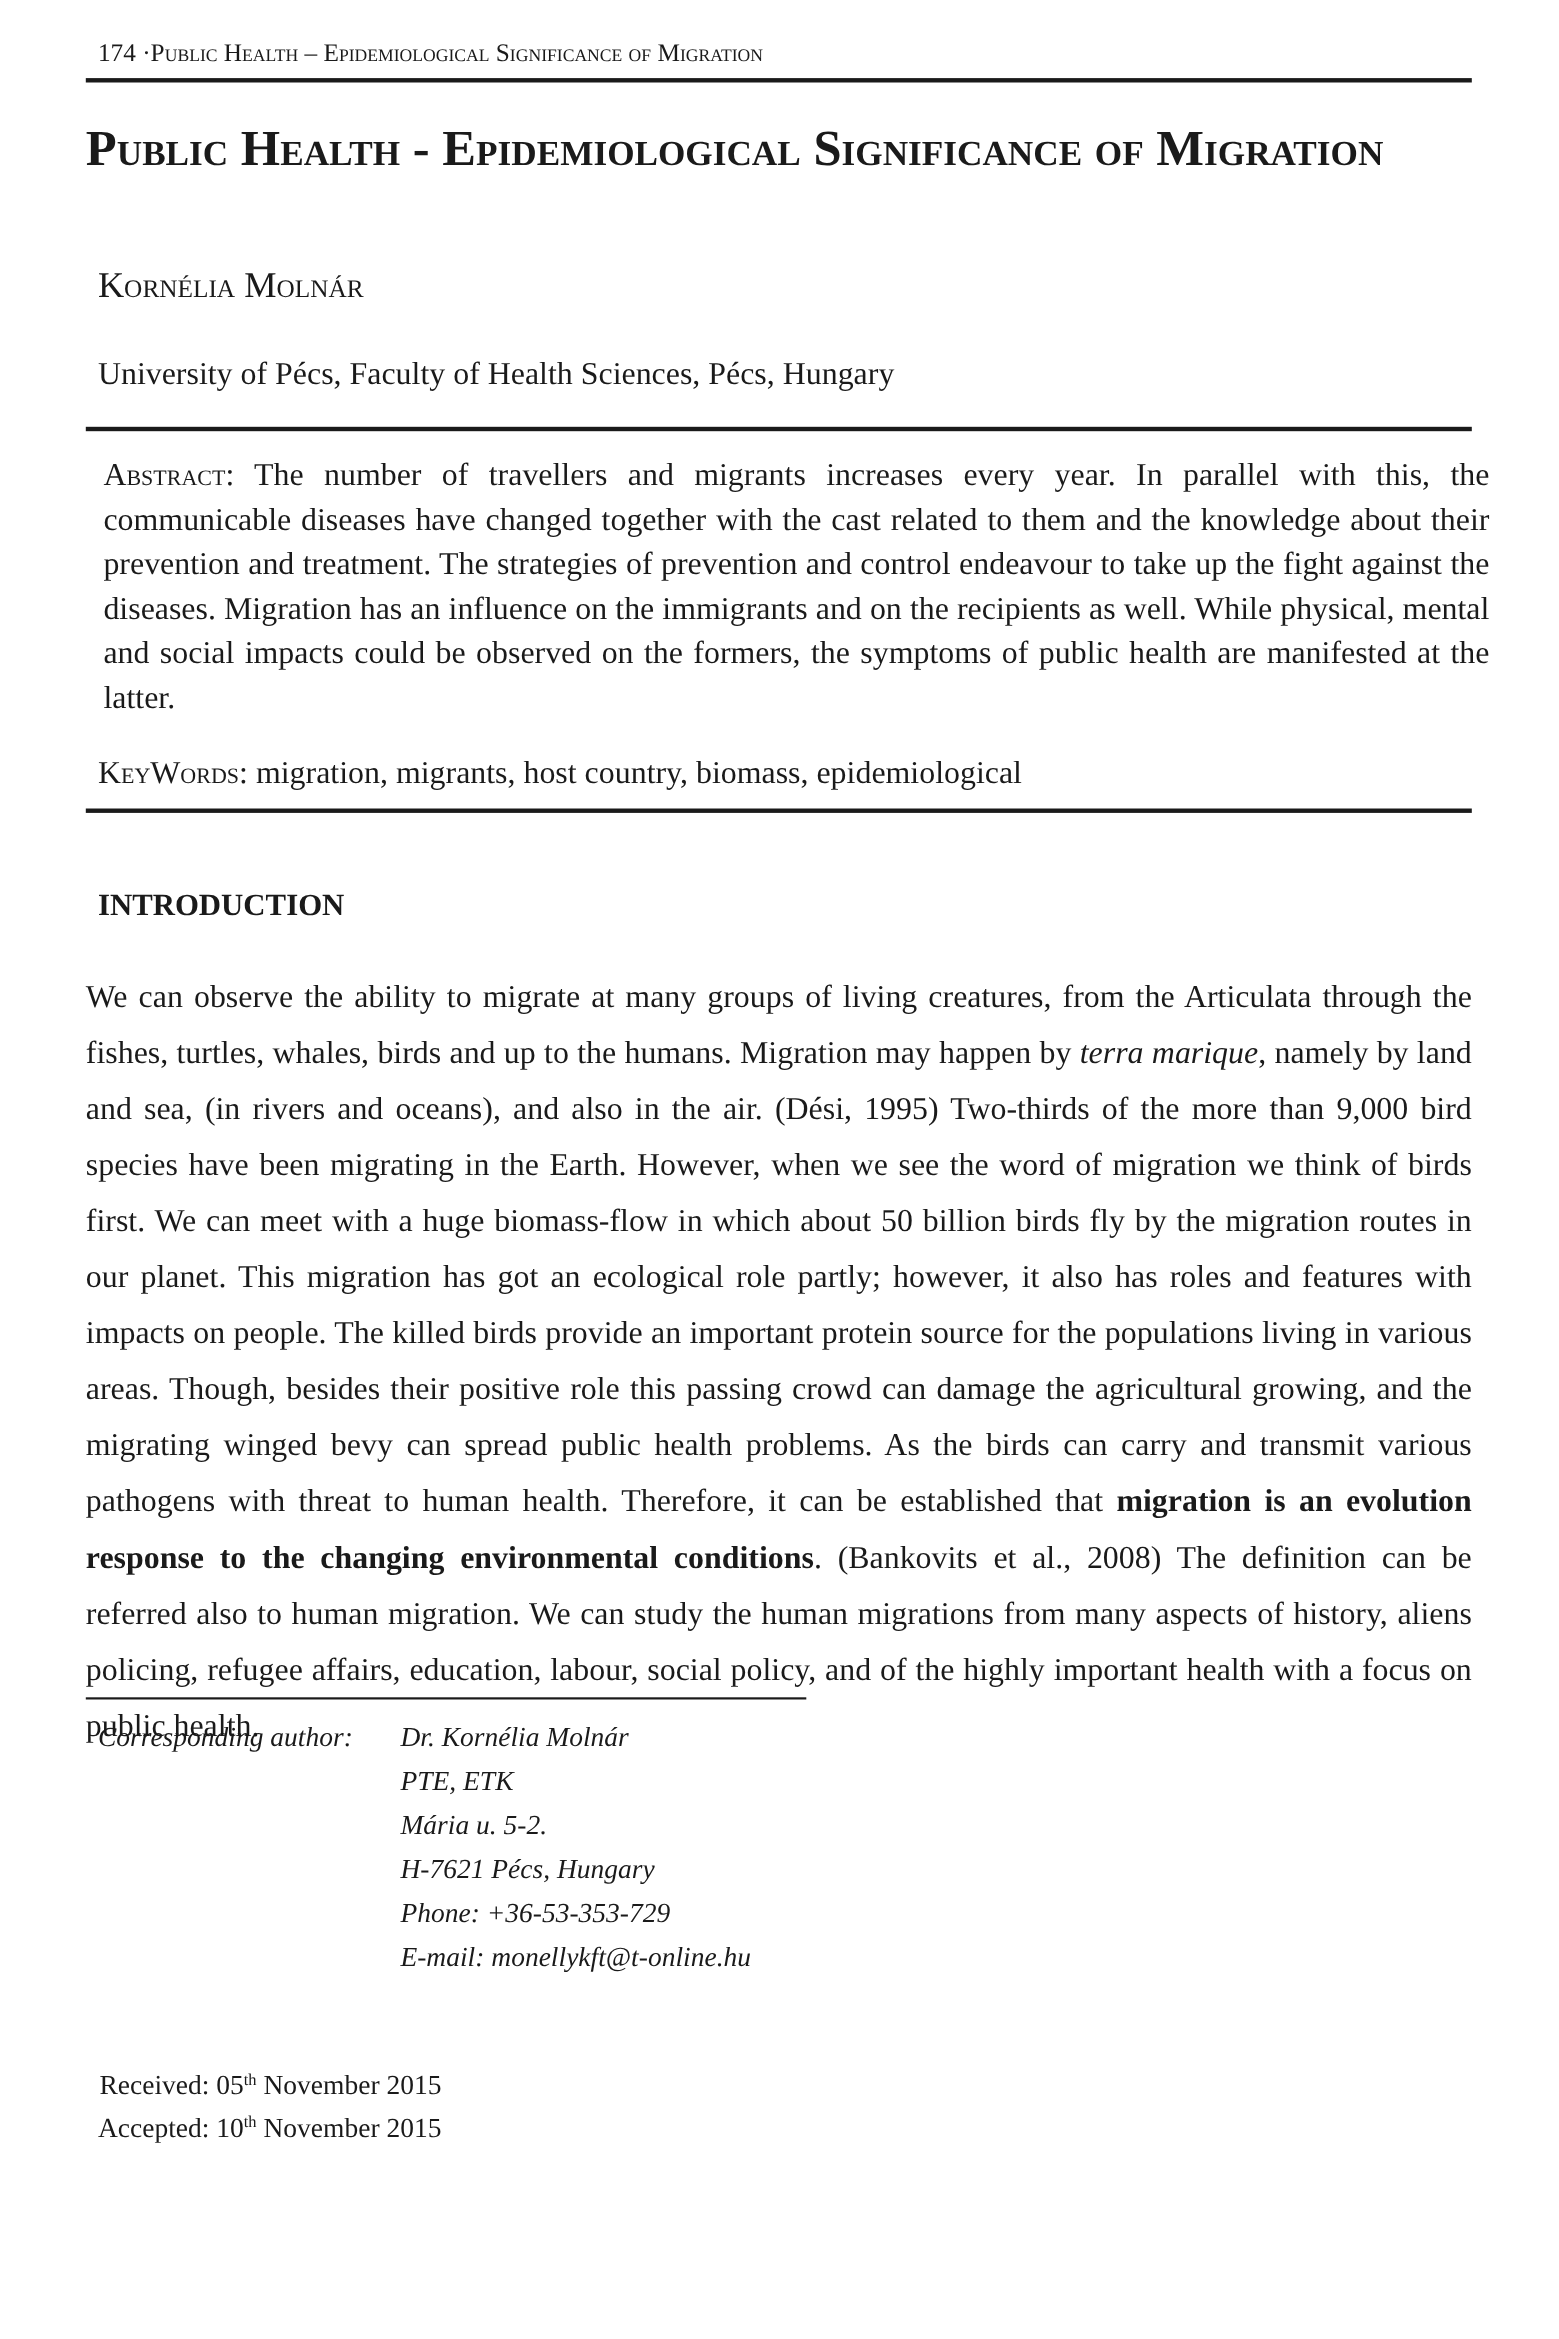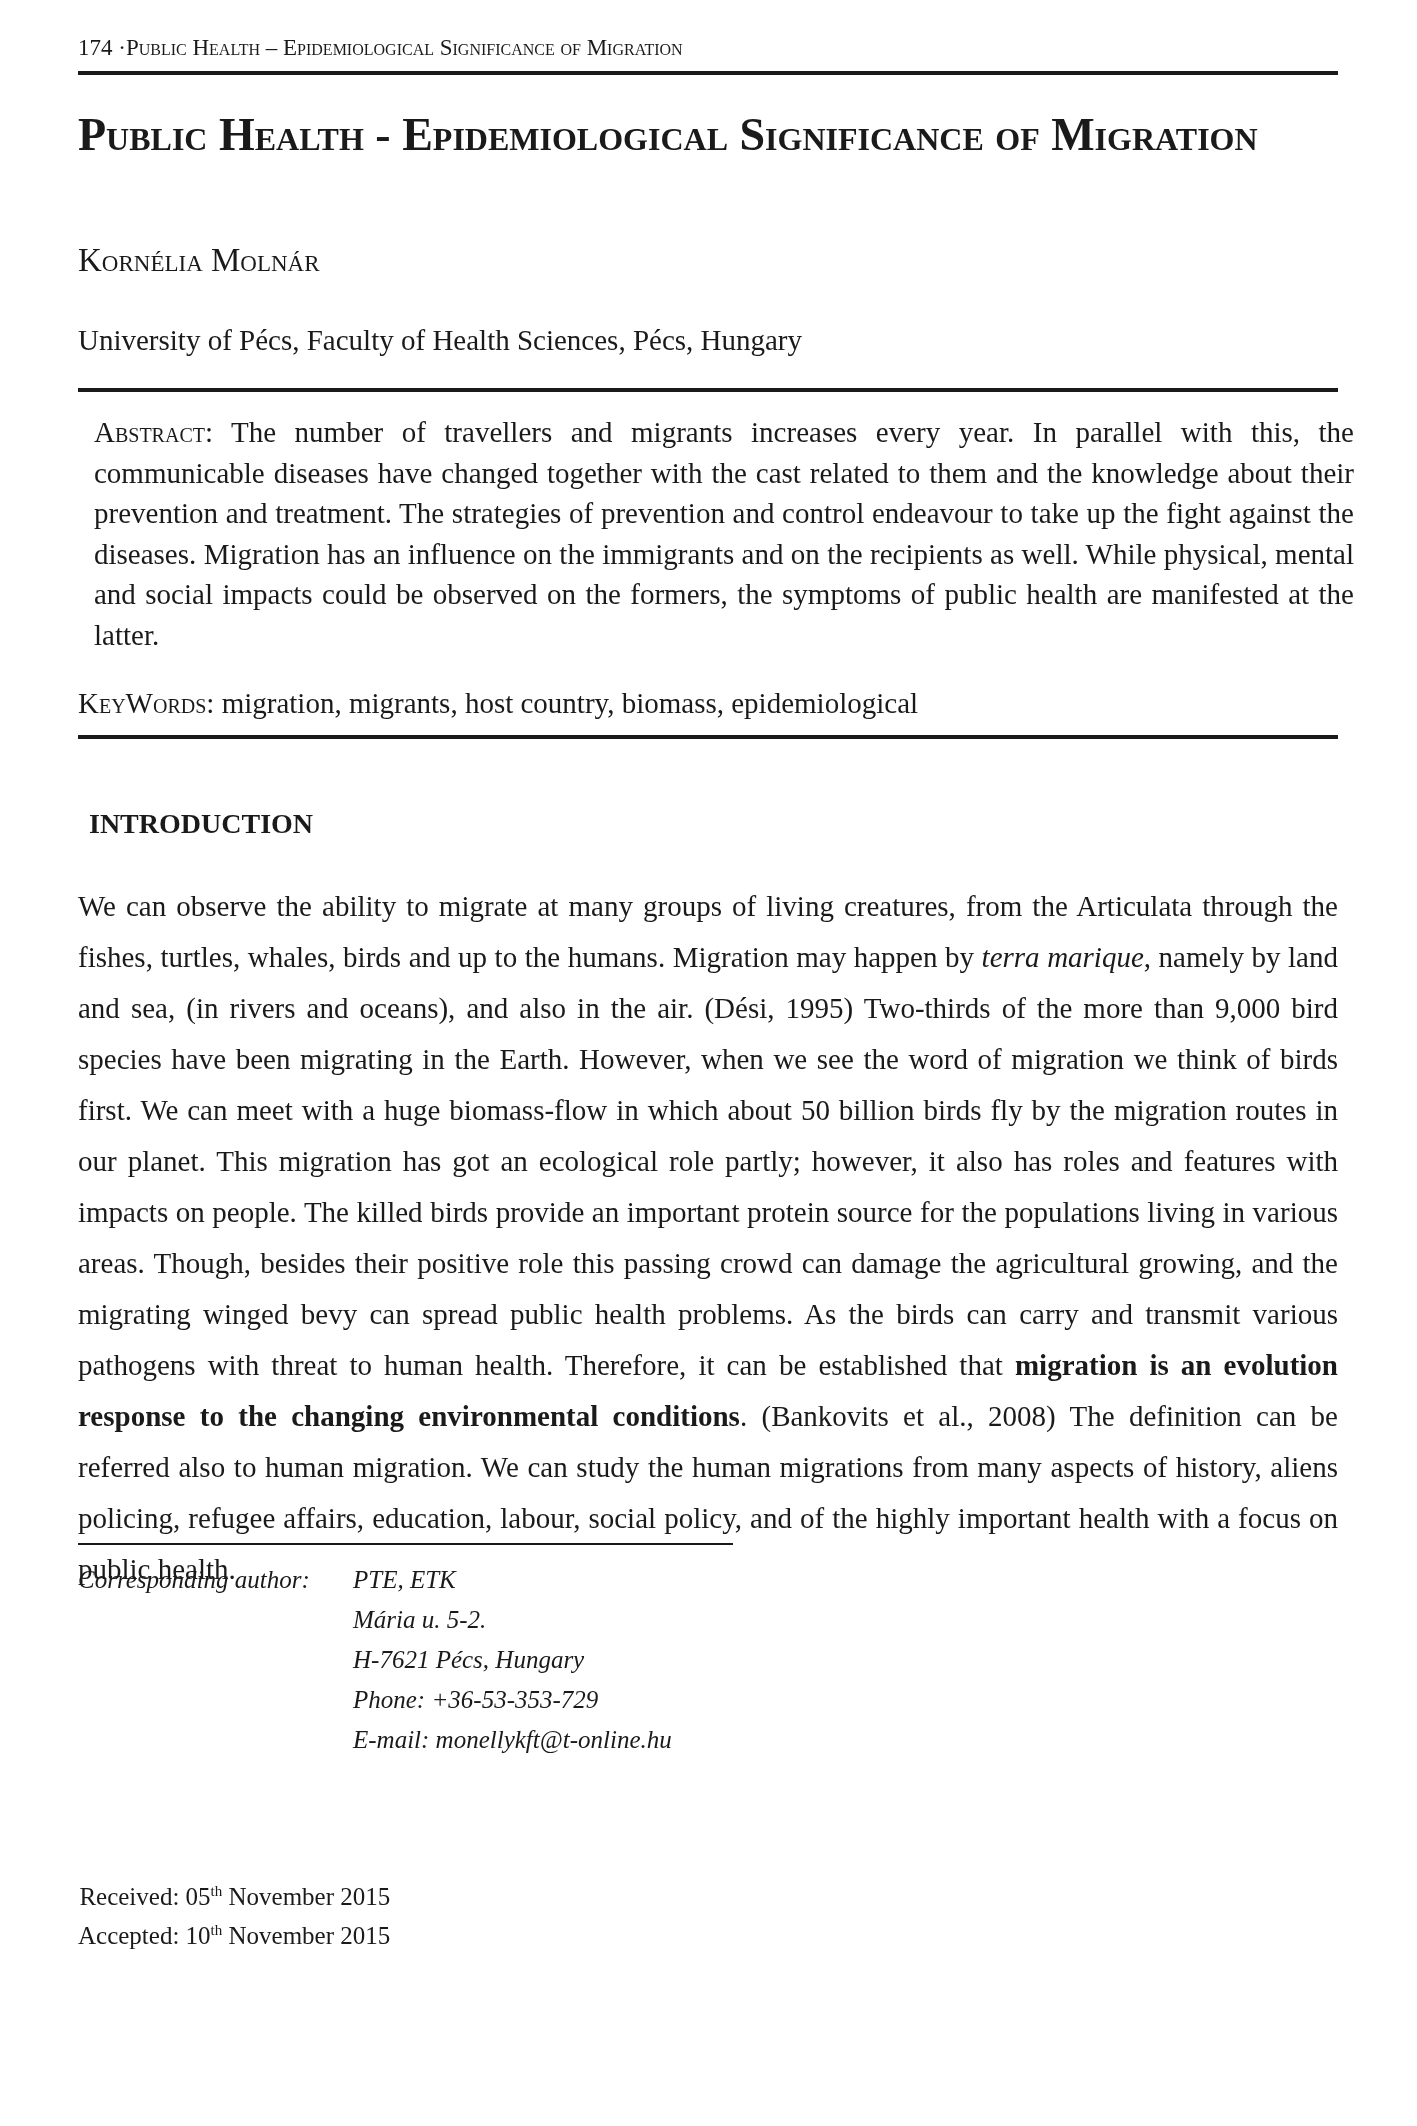--- a/index.html
+++ b/index.html
@@ -1,18 +1,18 @@
 <!DOCTYPE html>
 <html><head>
 <meta charset="utf-8">
 <style>
   html, body { margin: 0; padding: 0; background: #ffffff; }
   body { width: 1417px; height: 2126px; position: relative; overflow: hidden;
          font-family: "Liberation Serif", "DejaVu Serif", serif; color: #1a1a1a; }
-  .abs { position: absolute; }
+  .abs { position: absolute; margin-left: 11px; }
   .running-head { left: 78px; top: 34px; font-size: 23px; line-height: 28px; white-space: nowrap; }
   .sc { font-variant: small-caps; }
   .rule { position: absolute; left: 78px; width: 1260px; background: #1a1a1a; }
   .rule-head { top: 71px; height: 4px; }
   .title { left: 78px; top: 112px; width: 1260px; font-size: 46px; line-height: 46px;
            font-weight: bold; font-variant: small-caps; margin: 0; }
   .author { left: 78px; top: 242px; font-size: 33px; line-height: 36px; font-variant: small-caps; white-space: nowrap; }
   .affil { left: 78px; top: 323px; font-size: 29px; line-height: 34px; white-space: nowrap; }
   .rule-abs-top { top: 388px; height: 4px; }
   .abstract { left: 78px; top: 396px; width: 1260px; font-size: 29px; line-height: 40.5px;
@@ -47,20 +47,21 @@
 
 <div class="abs keywords"><span class="sc">KeyWords</span>: <span>migration, migrants, host country, biomass, epidemiological</span></div>
 <div class="rule rule-kw"></div>
 
 <h2 class="abs heading">INTRODUCTION</h2>
 <p class="abs intro"><span>We can observe the ability to migrate at many groups of living creatures, from the Articulata through the fishes, turtles, whales, birds and up to the humans. Migration may happen by </span><em>terra marique</em><span>, namely by land and sea, (in rivers and oceans), and also in the air. (Dési, 1995) Two-thirds of the more than 9,000 bird species have been migrating in the Earth. However, when we see the word of migration we think of birds first. We can meet with a huge biomass-flow in which about 50 billion birds fly by the migration routes in our planet. This migration has got an ecological role partly; however, it also has roles and features with impacts on people. The killed birds provide an important protein source for the populations living in various areas. Though, besides their positive role this passing crowd can damage the agricultural growing, and the migrating winged bevy can spread public health problems. As the birds can carry and transmit various pathogens with threat to human health. Therefore, it can be established that </span><strong>migration is an evolution response to the changing environmental conditions</strong><span>. (Bankovits et al., 2008) The definition can be referred also to human migration. We can study the human migrations from many aspects of history, aliens policing, refugee affairs, education, labour, social policy, and of the highly important health with a focus on public health.</span></p>
 
 <div class="rule rule-foot"></div>
 <div class="abs corr-label">Corresponding author:</div>
 <div class="abs corr-lines">
+  <div>Dr. Kornélia Molnár</div>
   <div>PTE, ETK</div>
   <div>Mária u. 5-2.</div>
   <div>H-7621 Pécs, Hungary</div>
   <div>Phone: +36-53-353-729</div>
   <div>E-mail: monellykft@t-online.hu</div>
 </div>
 
 <div class="abs dates">
   <div><span>Received: </span><span>05</span><sup>th</sup><span> November 2015</span></div>
   <div><span>Accepted: </span><span>10</span><sup>th</sup><span> November 2015</span></div>

